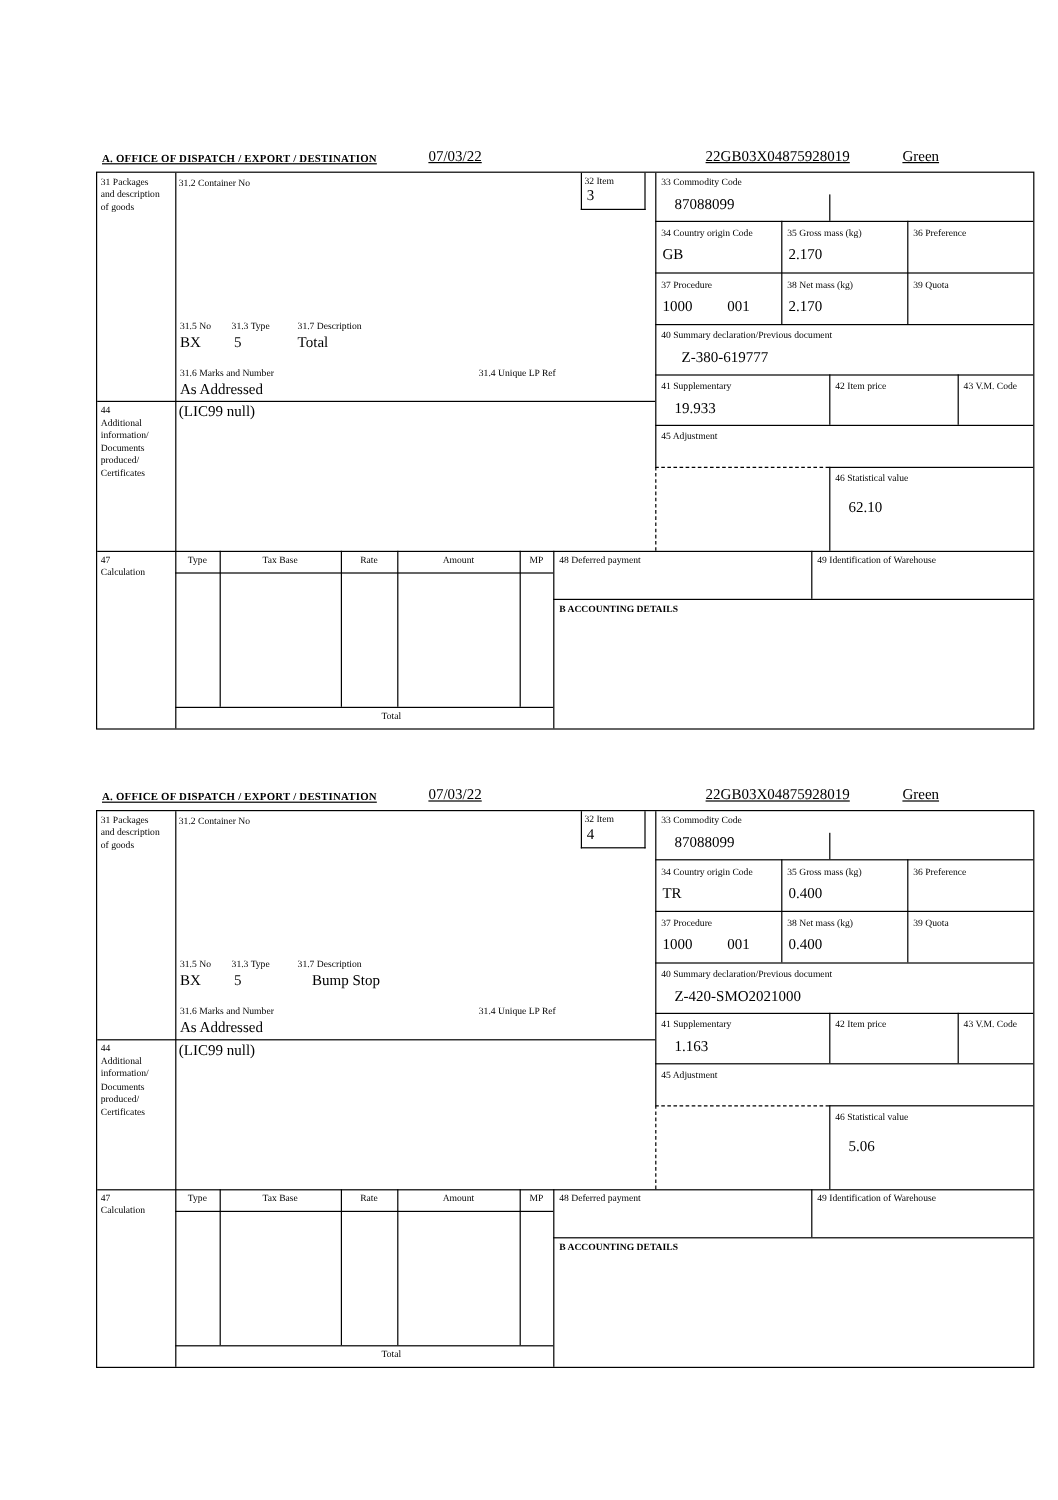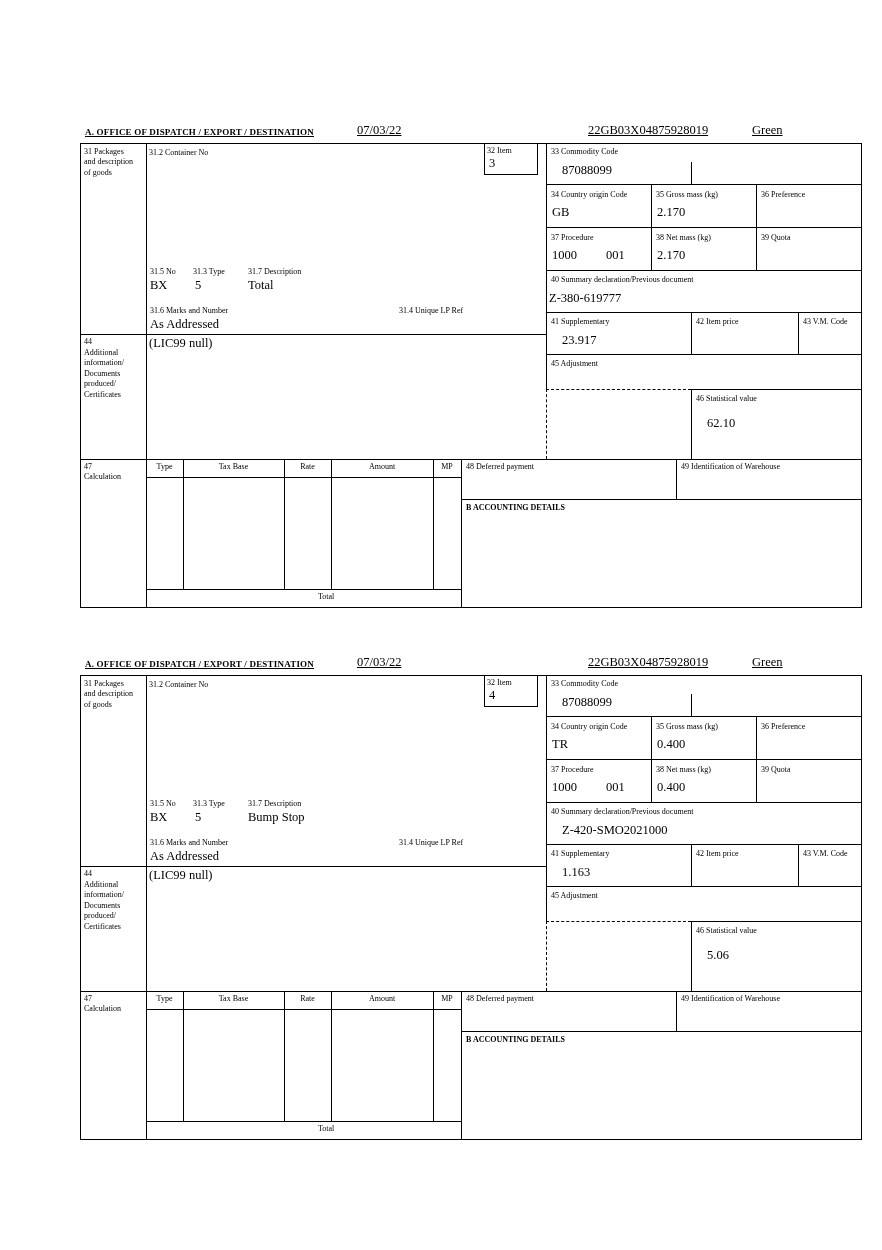--- a/index.html
+++ b/index.html
@@ -82,26 +82,26 @@
       <div class="l" style="left:575px;top:89px">38 Net mass (kg)</div>
       <div class="v" style="left:576px;top:104px">2.170</div>
       <div class="l" style="left:680px;top:89px">39 Quota</div>
       <div class="l" style="left:69px;top:123px">31.5 No</div>
       <div class="l" style="left:112px;top:123px">31.3 Type</div>
       <div class="l" style="left:167px;top:123px">31.7 Description</div>
       <div class="v" style="left:69px;top:134px">BX</div>
       <div class="v" style="left:114px;top:134px">5</div>
       <div class="v" style="left:167px;top:134px">Total</div>
       <div class="l" style="left:470px;top:131px">40 Summary declaration/Previous document</div>
-      <div class="v" style="left:468px;top:147px">Z-380-619777</div>
+      <div class="v" style="left:487px;top:147px">Z-380-619777</div>
       <div class="l" style="left:69px;top:162px">31.6 Marks and Number</div>
       <div class="l" style="left:318px;top:162px">31.4 Unique LP Ref</div>
       <div class="v" style="left:69px;top:173px">As Addressed</div>
       <div class="l" style="left:470px;top:173px">41 Supplementary</div>
-      <div class="v" style="left:481px;top:189px">23.917</div>
+      <div class="v" style="left:481px;top:189px">19.933</div>
       <div class="l" style="left:615px;top:173px">42 Item price</div>
       <div class="l" style="left:722px;top:173px">43 V.M. Code</div>
       <div class="l" style="left:3px;top:193px">44</div>
       <div class="lw" style="left:3px;top:204px;width:52px">Additional information/ Documents produced/ Certificates</div>
       <div class="v" style="left:68px;top:192px">(LIC99 null)</div>
       <div class="l" style="left:470px;top:215px">45 Adjustment</div>
       <div class="l" style="left:615px;top:250px">46 Statistical value</div>
       <div class="v" style="left:626px;top:272px">62.10</div>
       <div class="l" style="left:3px;top:318px">47</div>
       <div class="l" style="left:3px;top:328px">Calculation</div>
@@ -170,21 +170,21 @@
       <div class="v" style="left:471px;top:104px">1000</div>
       <div class="v" style="left:525px;top:104px">001</div>
       <div class="l" style="left:575px;top:89px">38 Net mass (kg)</div>
       <div class="v" style="left:576px;top:104px">0.400</div>
       <div class="l" style="left:680px;top:89px">39 Quota</div>
       <div class="l" style="left:69px;top:123px">31.5 No</div>
       <div class="l" style="left:112px;top:123px">31.3 Type</div>
       <div class="l" style="left:167px;top:123px">31.7 Description</div>
       <div class="v" style="left:69px;top:134px">BX</div>
       <div class="v" style="left:114px;top:134px">5</div>
-      <div class="v" style="left:167px;top:134px">Bump Stop</div>
+      <div class="v" style="left:179px;top:134px">Bump Stop</div>
       <div class="l" style="left:470px;top:131px">40 Summary declaration/Previous document</div>
       <div class="v" style="left:481px;top:147px">Z-420-SMO2021000</div>
       <div class="l" style="left:69px;top:162px">31.6 Marks and Number</div>
       <div class="l" style="left:318px;top:162px">31.4 Unique LP Ref</div>
       <div class="v" style="left:69px;top:173px">As Addressed</div>
       <div class="l" style="left:470px;top:173px">41 Supplementary</div>
       <div class="v" style="left:481px;top:189px">1.163</div>
       <div class="l" style="left:615px;top:173px">42 Item price</div>
       <div class="l" style="left:722px;top:173px">43 V.M. Code</div>
       <div class="l" style="left:3px;top:193px">44</div>

